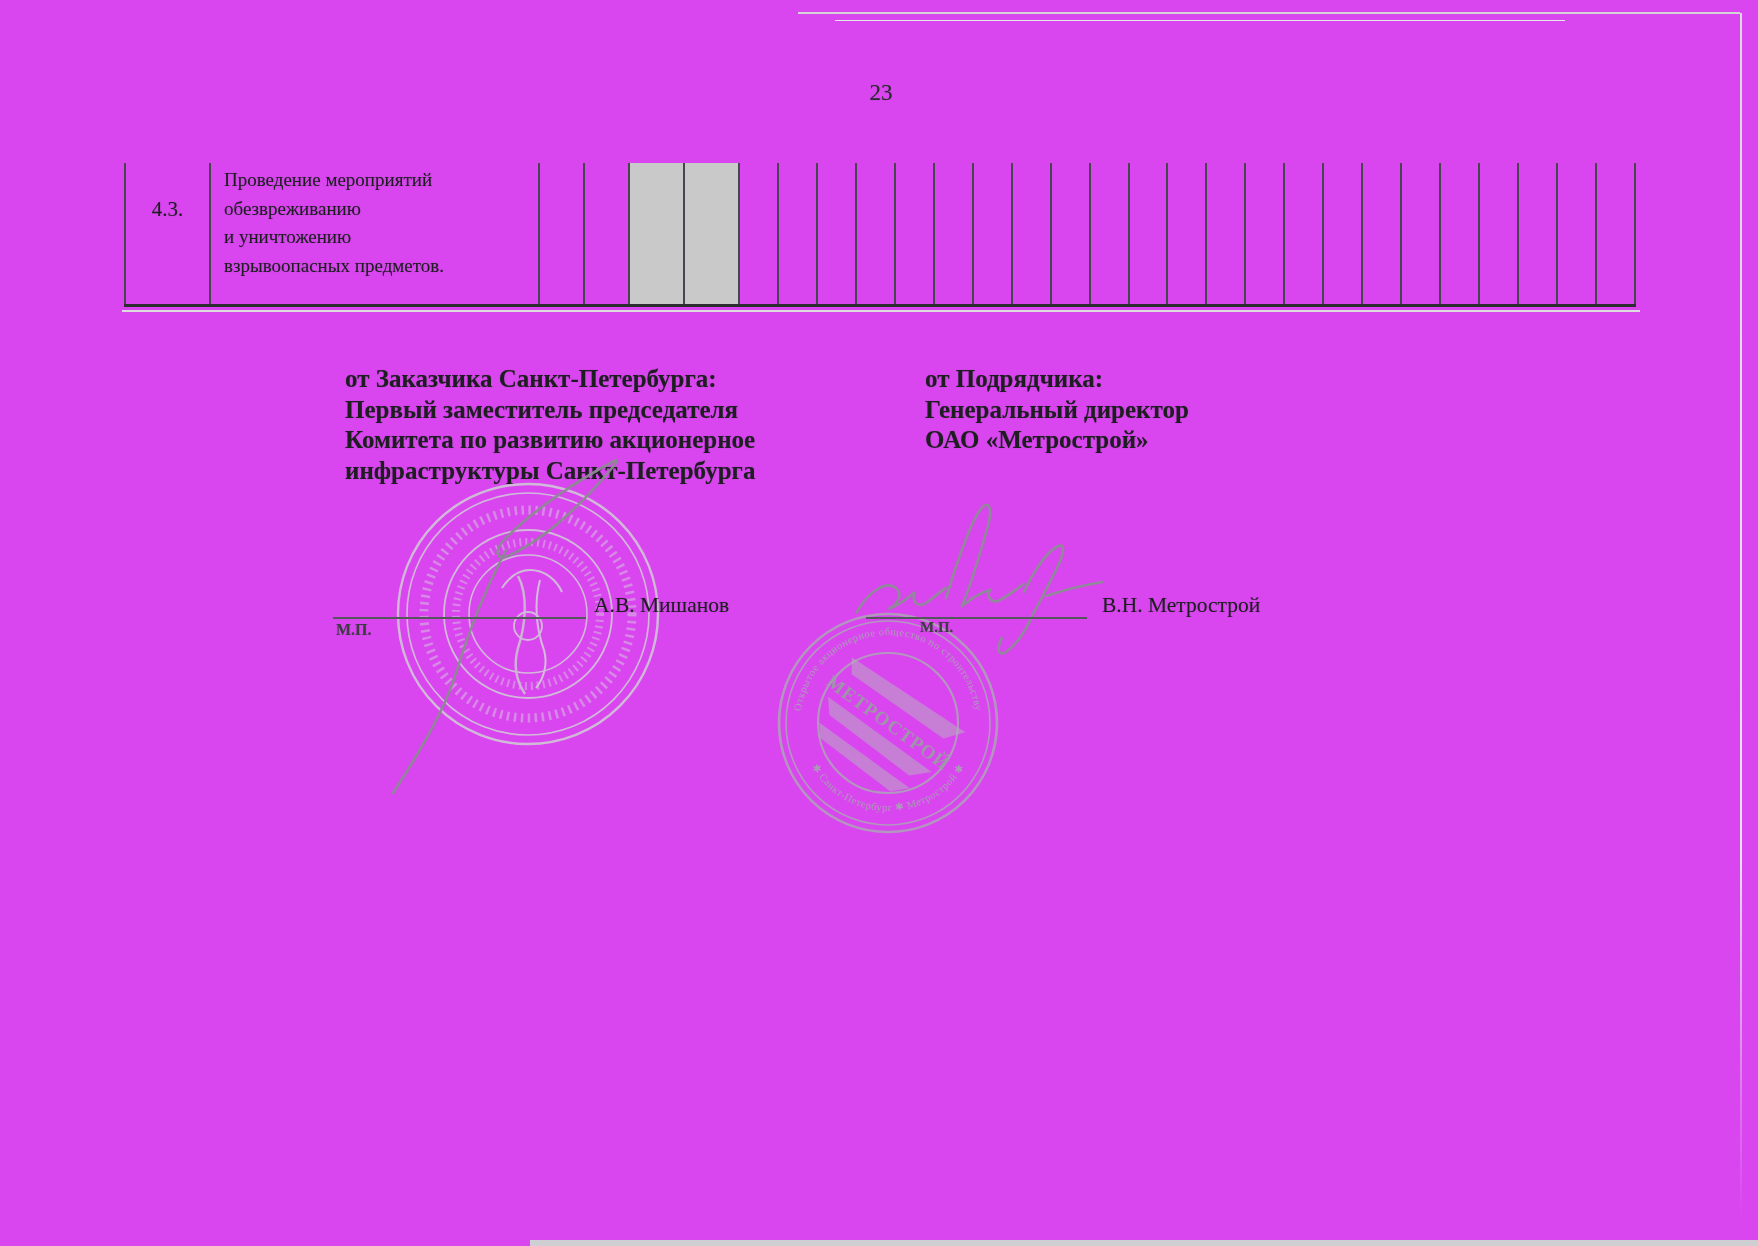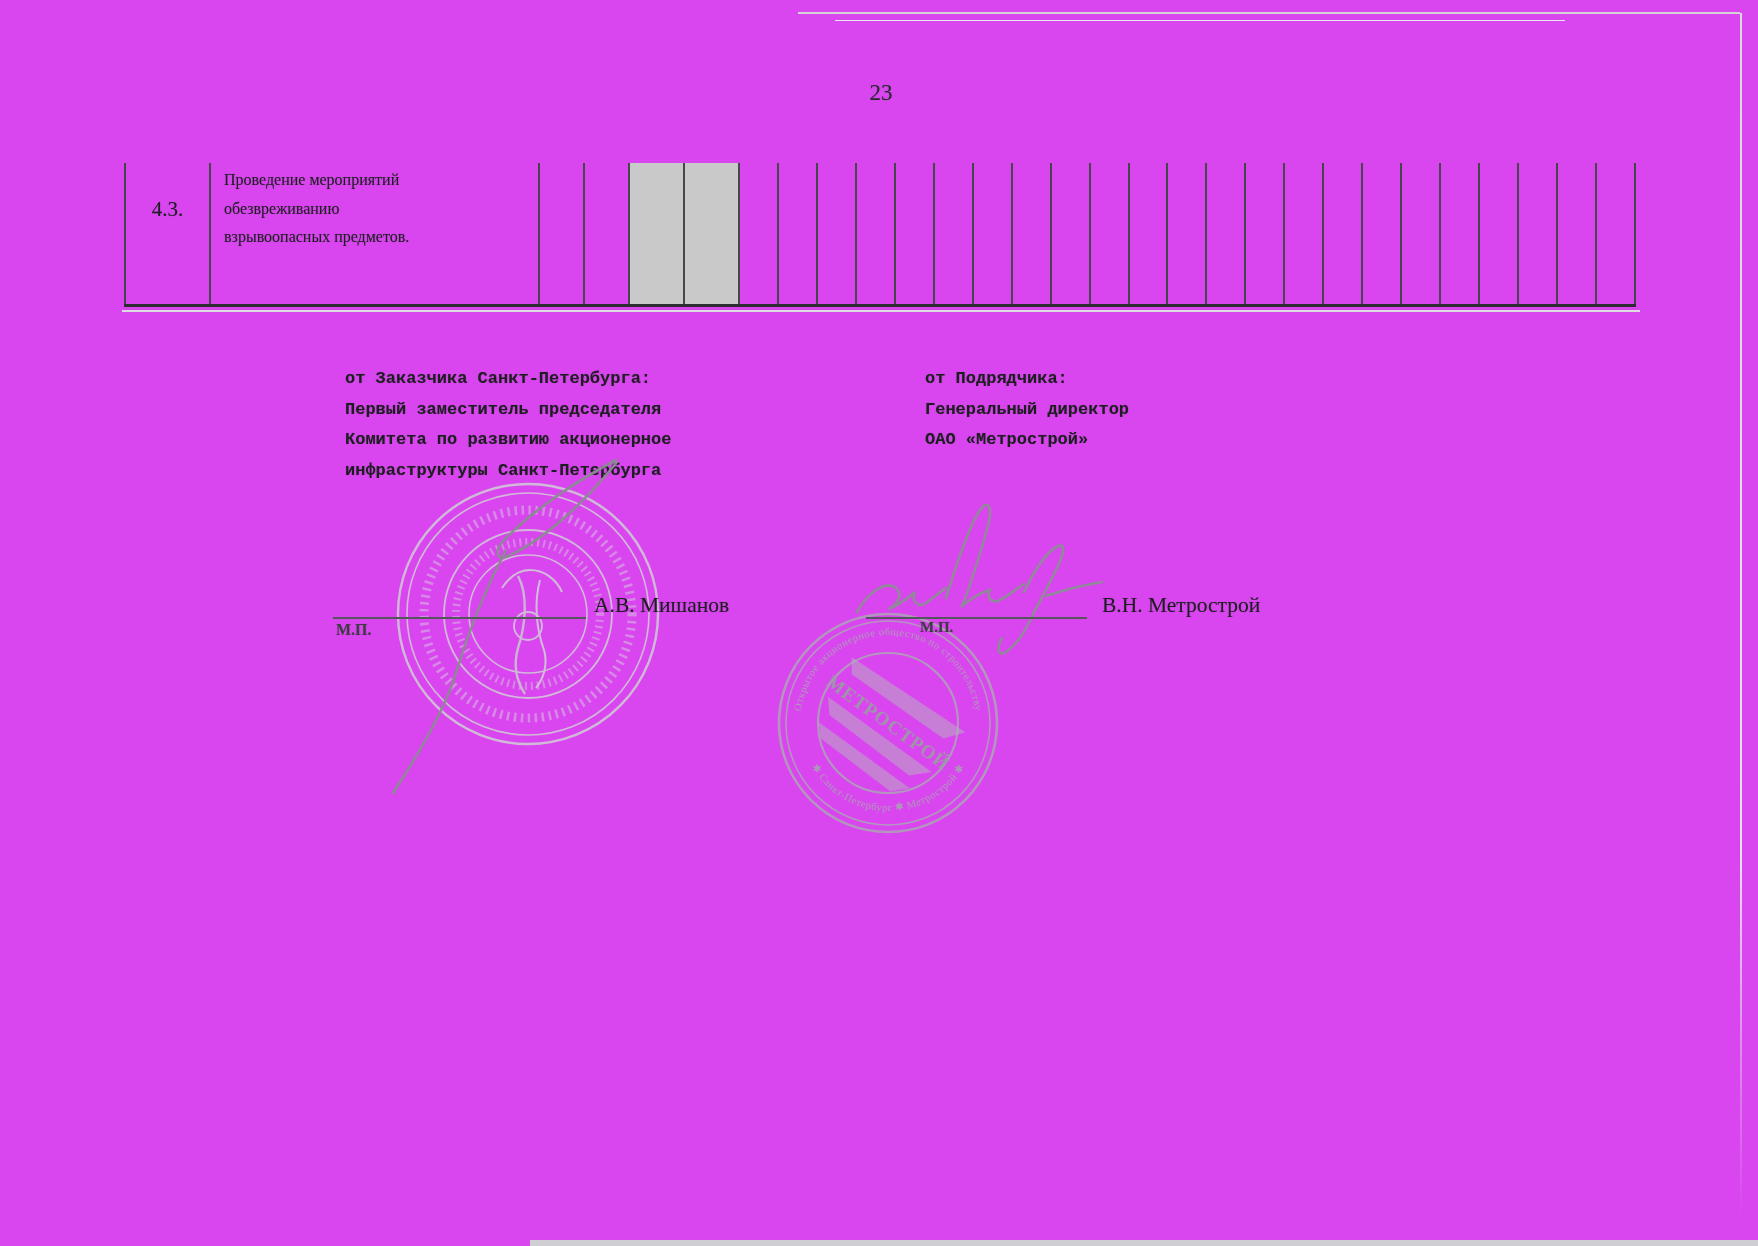--- a/index.html
+++ b/index.html
@@ -21,31 +21,31 @@
     position:absolute;left:124px;top:163px;width:1512px;height:144px;
     display:flex;box-sizing:border-box;border-bottom:3px solid #2c2c31;
   }
   .sched-table::after{content:"";position:absolute;left:-2px;right:-4px;bottom:-8px;height:2px;background:#dcdcdf;}
   .cell{box-sizing:border-box;height:100%;border-right:2px solid #46464c;}
   .cell-num{
     width:87px;border-left:2px solid #46464c;display:flex;justify-content:center;
     padding-top:34px;font-size:21px;text-shadow:0 0 1px rgba(40,40,45,.35);
   }
   .cell-activity{
-    width:329px;font-size:16px;line-height:28.6px;padding:3px 5px 0 13px;
+    width:329px;font-size:19px;line-height:28.6px;padding:3px 5px 0 13px;
     text-shadow:0 0 1px rgba(40,40,45,.35);
   }
   .ncol-host{flex:1;display:flex;height:100%;}
   .ncol{flex:1;box-sizing:border-box;height:100%;border-right:2px solid #46464c;}
   .ncol.w45{flex:0 0 45px;}
   .ncol.w55{flex:0 0 55px;}
 
   
-  .sig-head{position:absolute;font-size:17px;font-weight:bold;line-height:30.6px;
-    text-shadow:0 0 1px rgba(40,40,45,.4);font-family:Liberation Mono, monospace;}
+  .sig-head{position:absolute;font-size:25px;font-weight:bold;line-height:30.6px;
+    text-shadow:0 0 1px rgba(40,40,45,.4);}
   .sig-head-left{left:345px;top:364px;}
   .sig-head-right{left:925px;top:364px;}
   .sig-line{position:absolute;border-top:2px solid #55555c;}
   .sig-line-left{left:333px;top:617px;width:253px;}
   .sig-line-right{left:866px;top:617px;width:221px;}
   .sig-name{position:absolute;font-size:21.5px;font-weight:normal;text-shadow:0 0 1px rgba(40,40,45,.4);}
   .sig-name-left{left:594px;top:593px;}
   .sig-name-right{left:1102px;top:593px;}
   .mp{position:absolute;font-weight:bold;color:#3c3c42;text-shadow:0 0 1px rgba(40,40,45,.3);}
   .mp-left{left:336px;top:621px;font-size:16px;}
@@ -63,20 +63,21 @@
   <div class="scan-right-line"></div>
   <div class="scan-bottom-band"></div>
 
   <div class="page-number">23</div>
 
   <div class="sched-table">
     <div class="cell cell-num">4.3.</div>
     <div class="cell cell-activity">
         <div>Проведение мероприятий</div>
         <div>обезвреживанию</div>
+        <div>и уничтожению</div>
         <div>взрывоопасных предметов.</div>
       </div>
     <div class="ncol-host" id="narrow-cols">
         <div class="ncol w45"></div>
         <div class="ncol w45"></div>
         <div class="ncol w55" style="background: rgb(201, 201, 201);"></div>
         <div class="ncol w55" style="background: rgb(201, 201, 201);"></div>
         <div class="ncol"></div>
         <div class="ncol"></div>
         <div class="ncol"></div>

